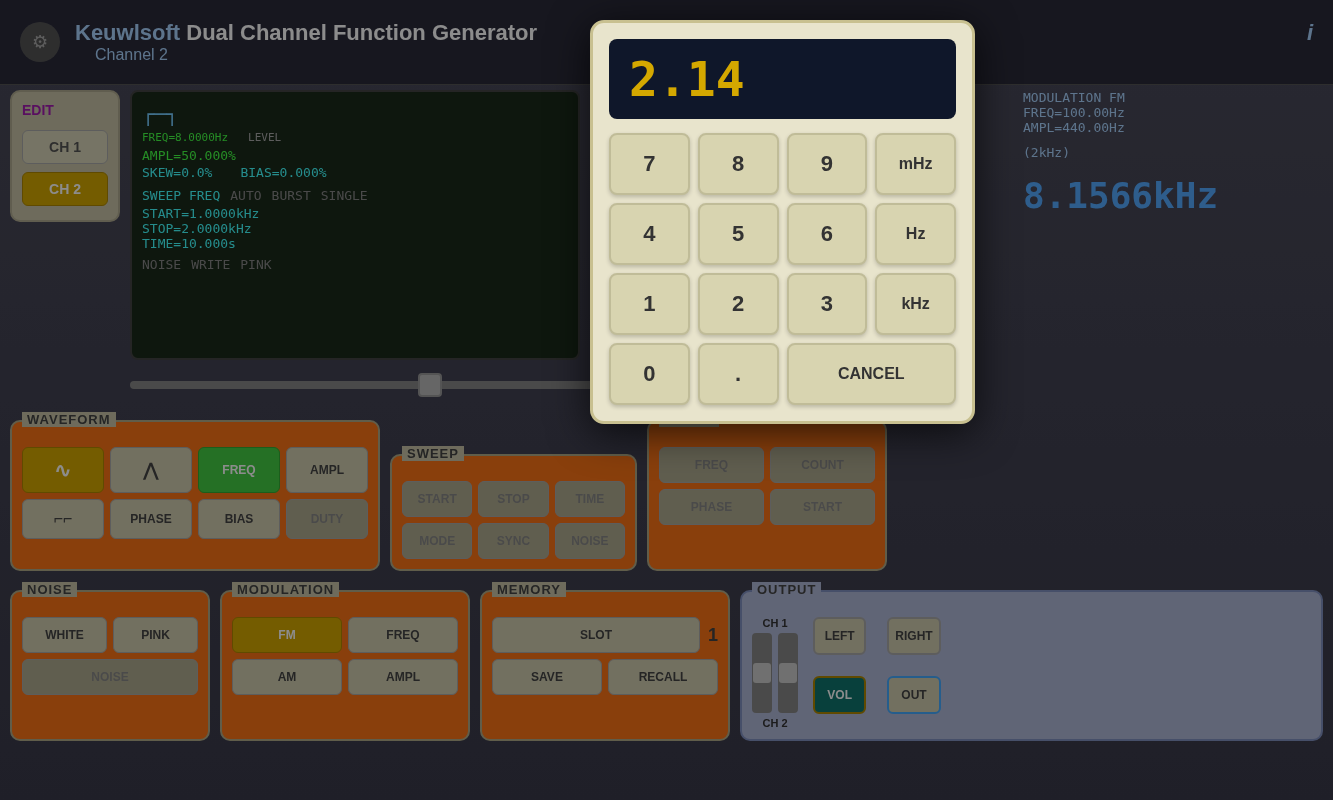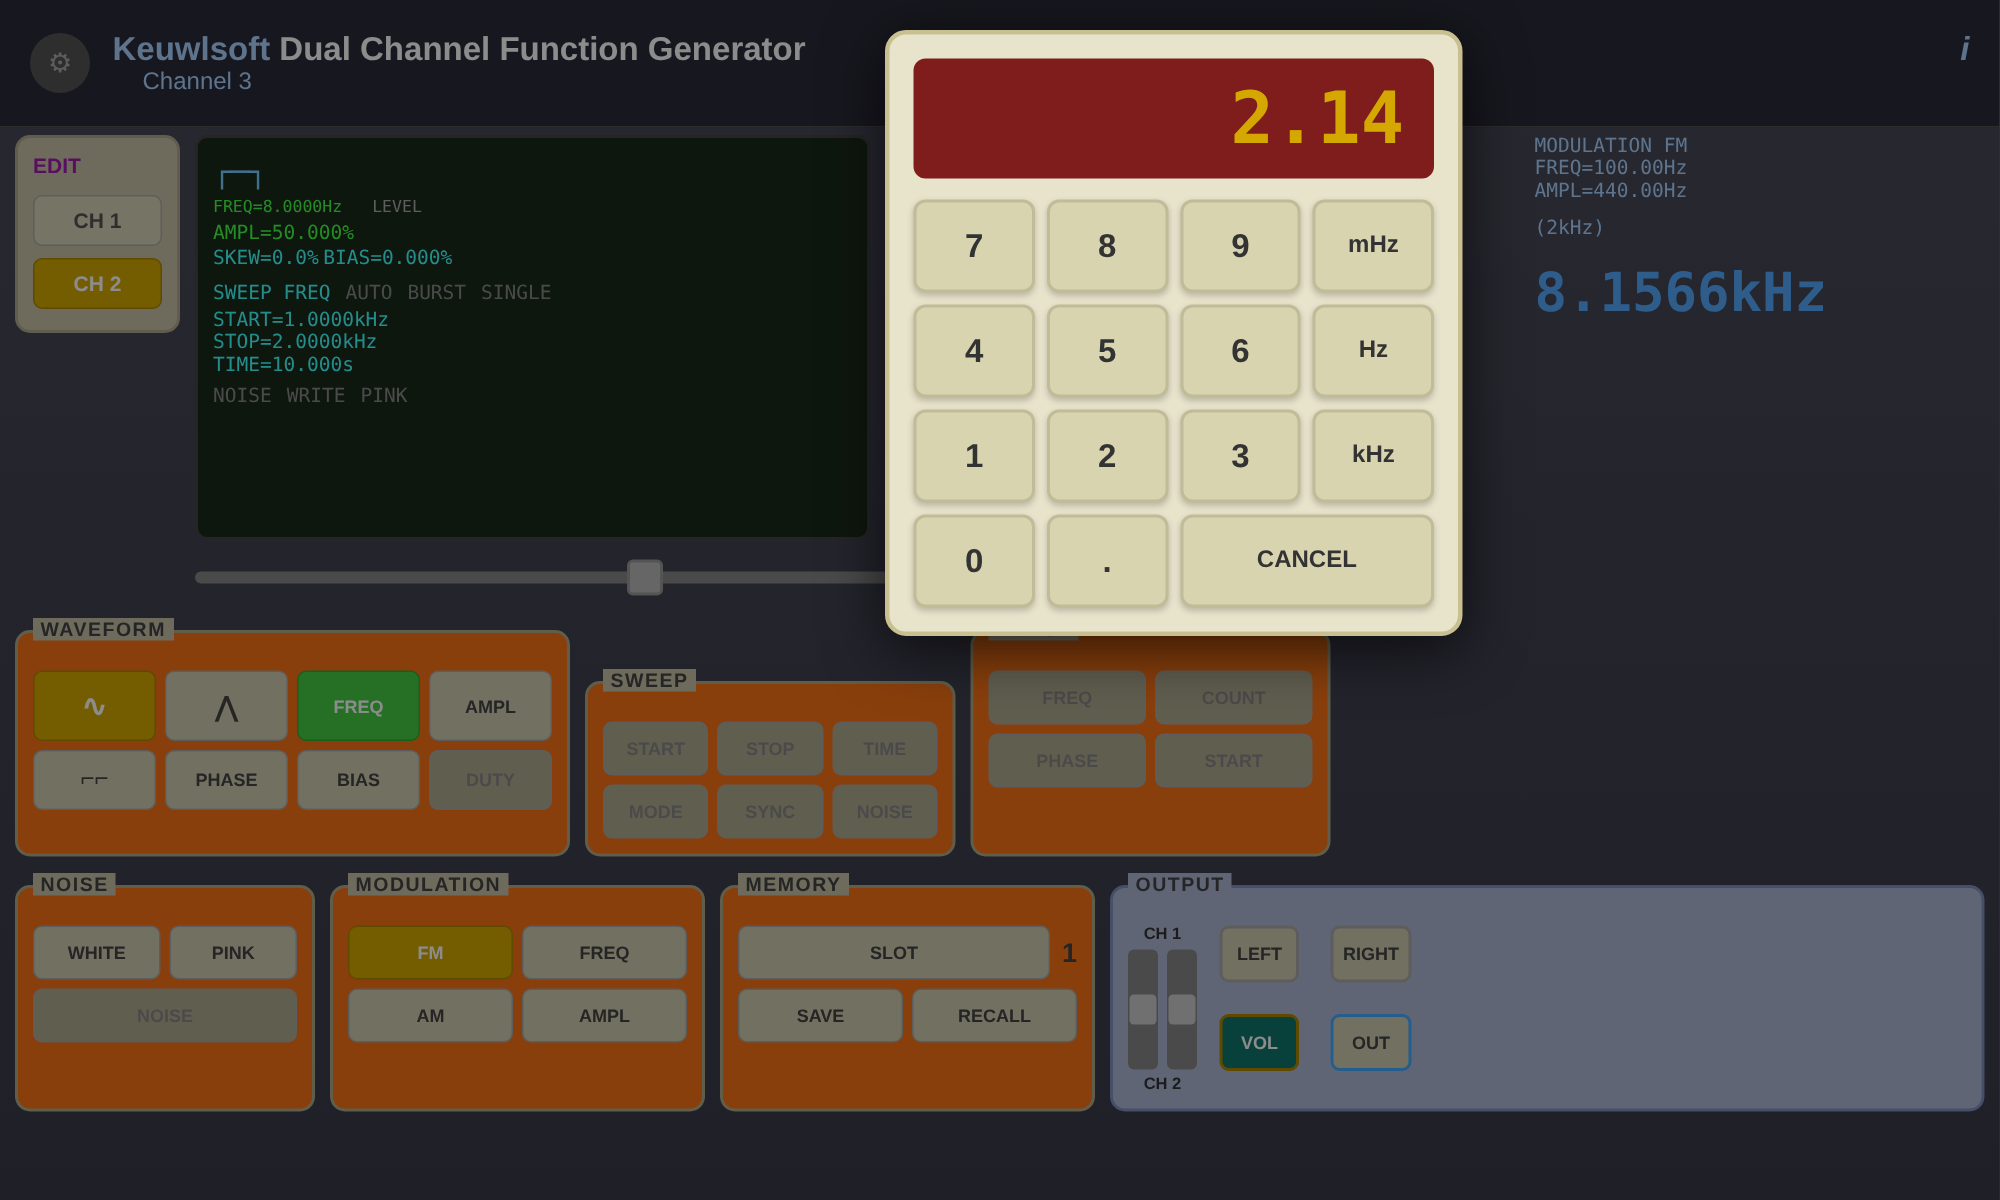--- a/index.html
+++ b/index.html
@@ -287,25 +287,24 @@
       top: 20px; left: 590px;
       width: 385px;
       background: #e8e4cc;
       border-radius: 14px;
       border: 3px solid #c8c090;
       padding: 16px;
       z-index: 20;
       box-shadow: 0 8px 40px rgba(0,0,0,0.7);
     }
     .calc-display {
-      background: #7f1d1d;
+      background: #0f172a;
       border-radius: 8px;
       padding: 12px 20px;
       margin-bottom: 14px;
-      text-align: right;
     }
     .calc-display-value {
       color: #d4a800;
       font-size: 48px;
       font-weight: bold;
       font-family: monospace;
     }
     .calc-grid {
       display: grid;
       grid-template-columns: repeat(4, 1fr);
@@ -341,42 +340,42 @@
 <body>
 
 <div class="app-bg"></div>
 
 <div class="top-bar">
   <div class="gear-icon">⚙</div>
   <div>
     <div class="top-bar-title">
       <span style="color:#aad4ff">Keuwlsoft</span><span style="color:#fff"> Dual Channel Function Generator</span>
     </div>
-    <div class="channel-label">Channel 3</div>
+    <div class="channel-label">Channel 2</div>
   </div>
   <div class="info-icon">i</div>
 </div>
 
 <div class="edit-panel">
   <div class="edit-label">EDIT</div>
   <button class="ch-button inactive">CH 1</button>
   <button class="ch-button active">CH 2</button>
 </div>
 
 <div class="display-panel">
   <div class="display-content">
     <div class="display-waveform">┌─┐</div>
     <div style="display:flex;gap:20px;flex-wrap:wrap;font-size:11px">
       <span class="display-green">FREQ=8.0000Hz</span>
       <span style="color:#aaa">LEVEL</span>
     </div>
     <div style="margin-top:4px">
       <span class="display-green">AMPL=50.000%</span>
     </div>
-    <div style="margin-top:2px;display:flex;gap:3px">
+    <div style="margin-top:2px;display:flex;gap:28px">
       <span class="display-cyan">SKEW=0.0%</span>
       <span class="display-cyan">BIAS=0.000%</span>
     </div>
     <div style="margin-top:8px;display:flex;gap:10px;flex-wrap:wrap">
       <span class="display-cyan">SWEEP  FREQ</span>
       <span style="color:#888">AUTO</span>
       <span style="color:#888">BURST</span>
       <span style="color:#888">SINGLE</span>
     </div>
     <div style="margin-top:3px">

